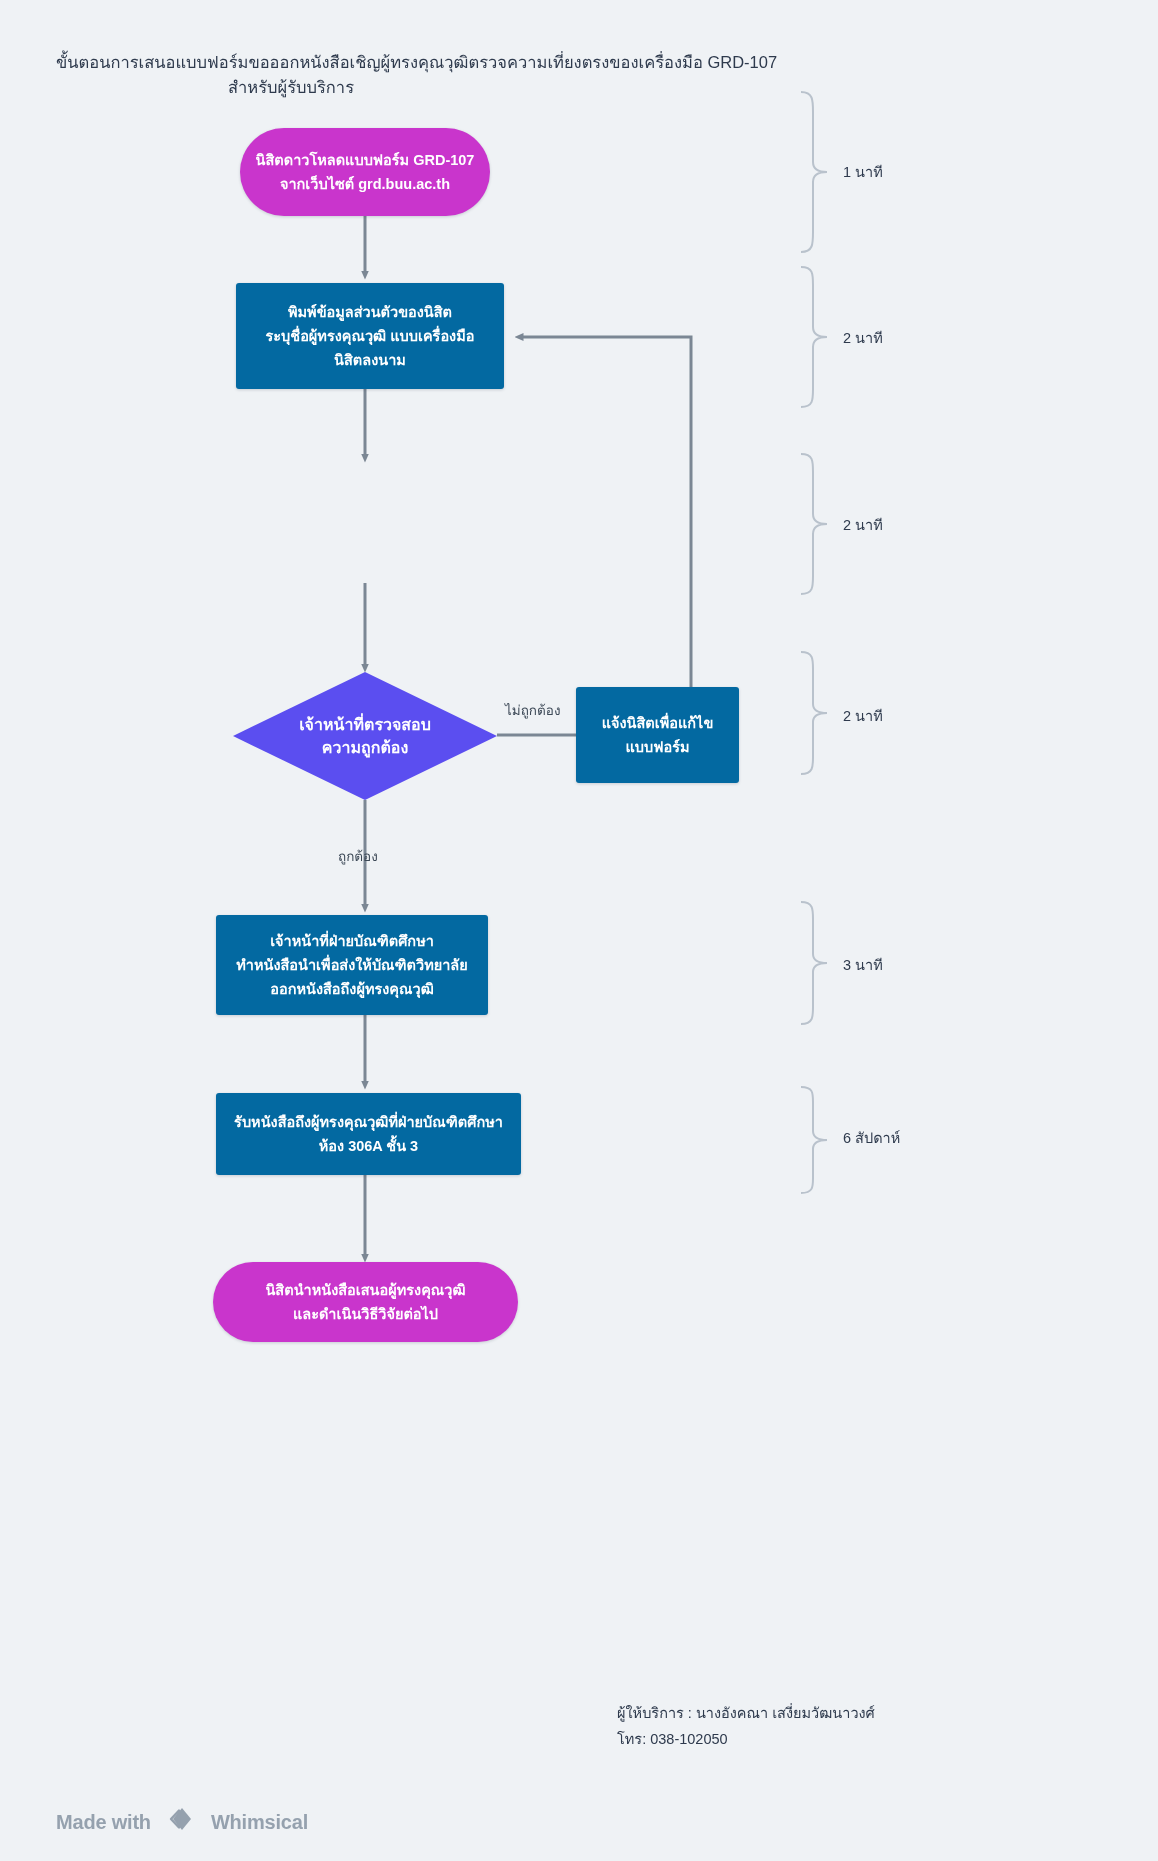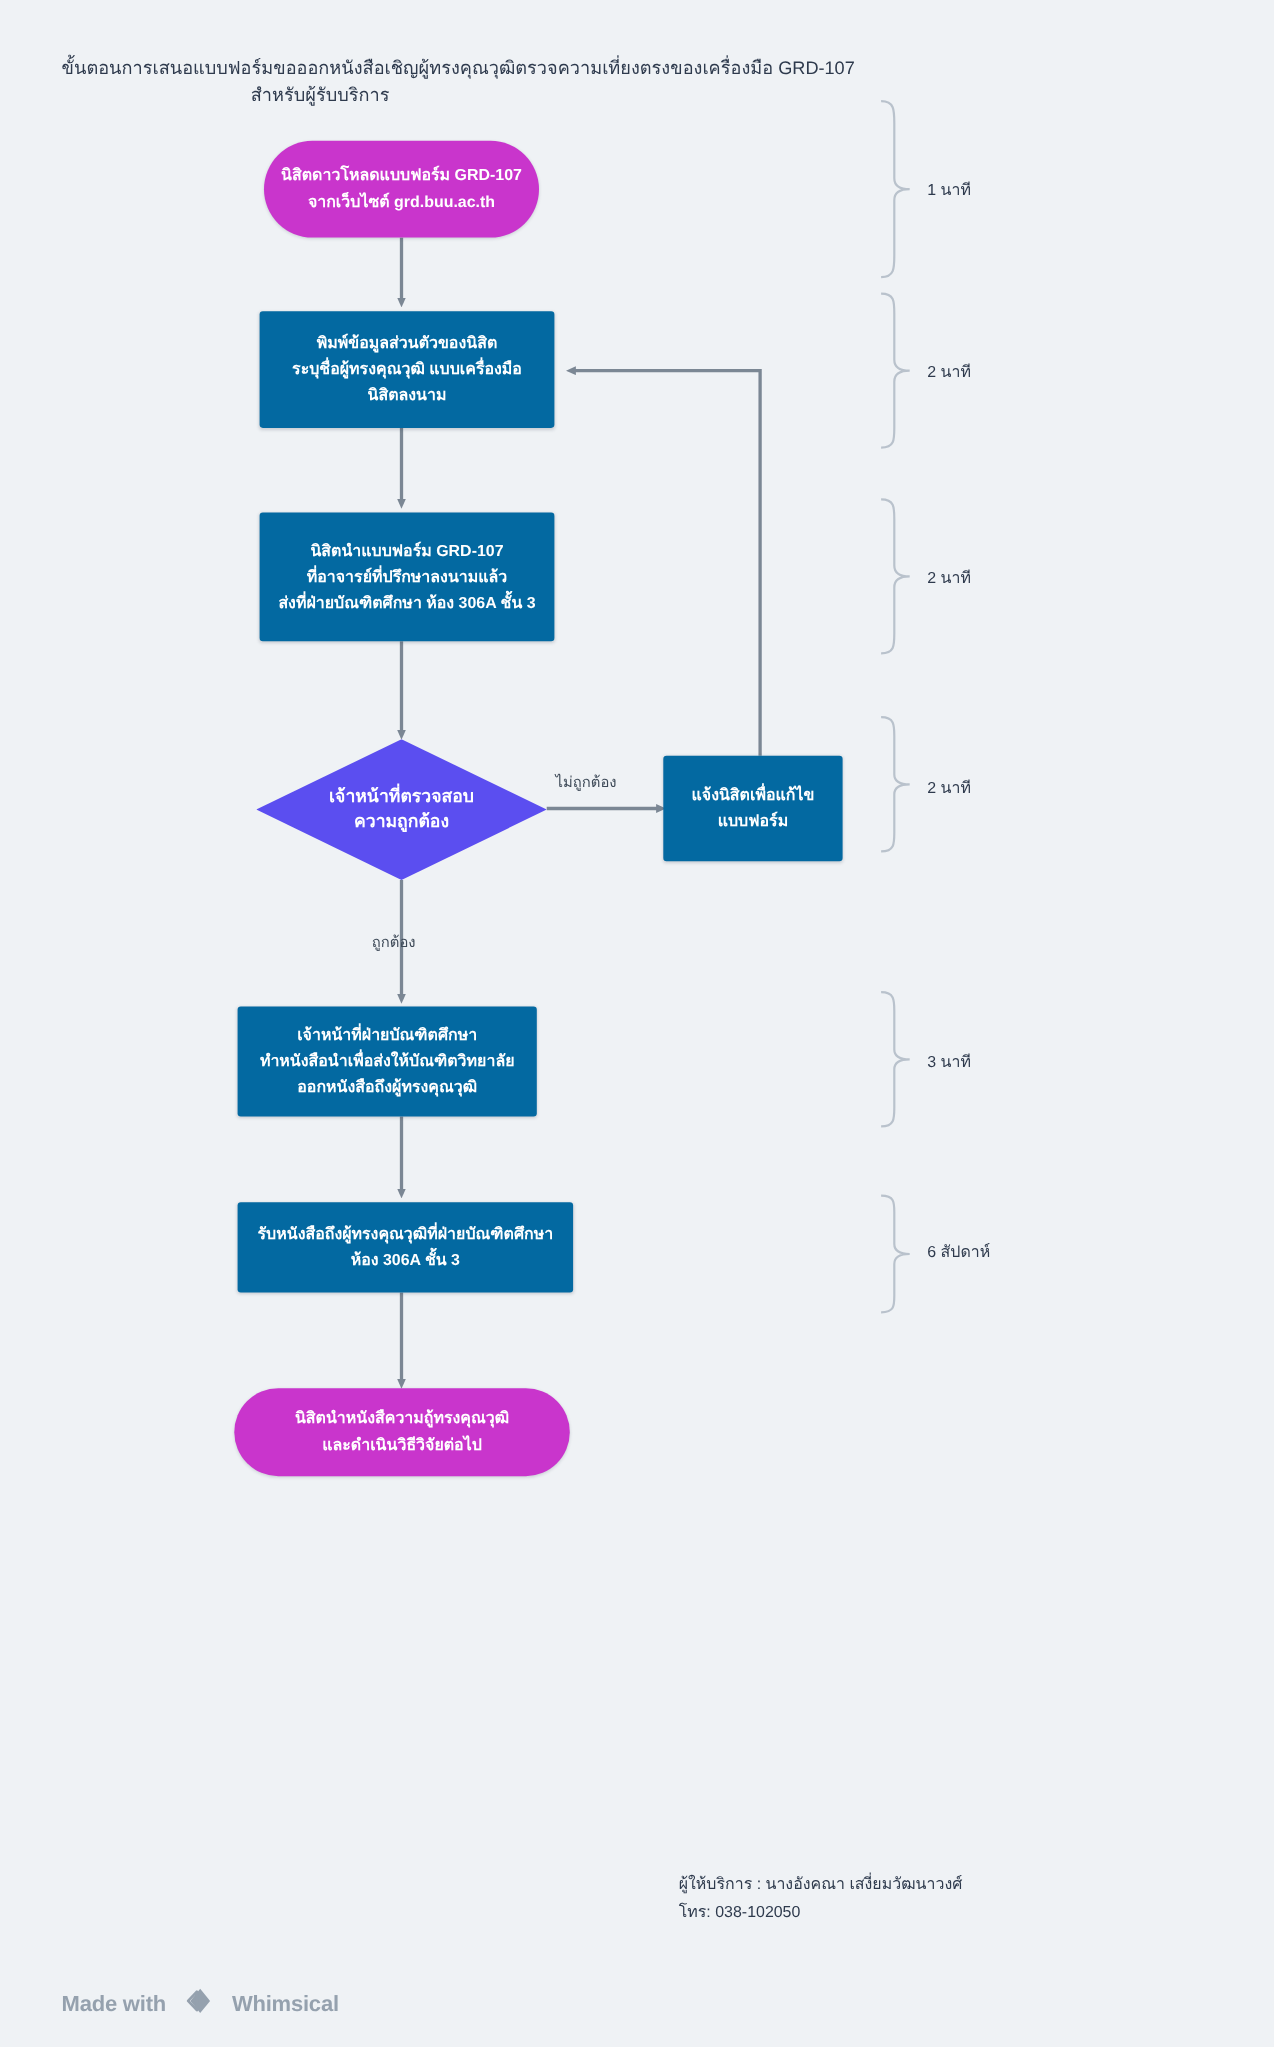--- a/index.html
+++ b/index.html
@@ -174,52 +174,47 @@
     <span class="node-text">นิสิตดาวโหลดแบบฟอร์ม GRD-107
 จากเว็บไซต์ grd.buu.ac.th</span>
   </div>
 
   <div class="node node-rect" style="left:236px; top:283px; width:268px; height:106px;">
     <span class="node-text">พิมพ์ข้อมูลส่วนตัวของนิสิต
 ระบุชื่อผู้ทรงคุณวุฒิ แบบเครื่องมือ
 นิสิตลงนาม</span>
   </div>
 
-  <div class="node node-rect" style="left:236px; top:466px; width:268px; height:117px;">
-    <span class="node-text">นิสิตนำแบบฟอร์ม GRD-107
-ที่อาจารย์ที่ปรึกษาลงนามแล้ว
-ส่งที่ฝ่ายบัณฑิตศึกษา ห้อง 306A ชั้น 3</span>
-  </div>
 
   <div class="diamond-wrap" style="left:233px; top:672px; width:264px; height:128px;">
     <svg class="diamond-shape" viewBox="0 0 264 128" preserveAspectRatio="none">
       <polygon points="132,0 264,64 132,128 0,64" fill="#5b4ef0"></polygon>
     </svg>
     <div class="diamond-label">เจ้าหน้าที่ตรวจสอบ
 ความถูกต้อง</div>
   </div>
 
-  <div class="node node-rect" style="left:603px; top:687px; width:163px; height:96px;">
+  <div class="node node-rect" style="left:576px; top:687px; width:163px; height:96px;">
     <span class="node-text">แจ้งนิสิตเพื่อแก้ไข
 แบบฟอร์ม</span>
   </div>
 
   <div class="node node-rect" style="left:216px; top:915px; width:272px; height:100px;">
     <span class="node-text">เจ้าหน้าที่ฝ่ายบัณฑิตศึกษา
 ทำหนังสือนำเพื่อส่งให้บัณฑิตวิทยาลัย
 ออกหนังสือถึงผู้ทรงคุณวุฒิ</span>
   </div>
 
   <div class="node node-rect" style="left:216px; top:1093px; width:305px; height:82px;">
     <span class="node-text">รับหนังสือถึงผู้ทรงคุณวุฒิที่ฝ่ายบัณฑิตศึกษา
 ห้อง 306A ชั้น 3</span>
   </div>
 
   <div class="node node-pill" style="left:213px; top:1262px; width:305px; height:80px;">
-    <span class="node-text">นิสิตนำหนังสืความถู้ทรงคุณวุฒิ
+    <span class="node-text">นิสิตนำหนังสือเสนอผู้ทรงคุณวุฒิ
 และดำเนินวิธีวิจัยต่อไป</span>
   </div>
 
   <div class="edge-label" style="left:505px; top:699px;">ไม่ถูกต้อง</div>
   <div class="edge-label" style="left:338px; top:845px;">ถูกต้อง</div>
 
   <svg class="brace-svg" style="left:797px; top:90px; width:40px; height:164px;" viewBox="0 0 40 164">
     <path d="M4,2 C16,2 16,10 16,22 L16,72 C16,80 22,82 30,82 C22,82 16,84 16,92 L16,142 C16,154 16,162 4,162" fill="none" stroke="#b9c2cc" stroke-width="2"></path>
   </svg>
   <div class="duration-label" style="left:843px; top:160px;">1 นาที</div>

